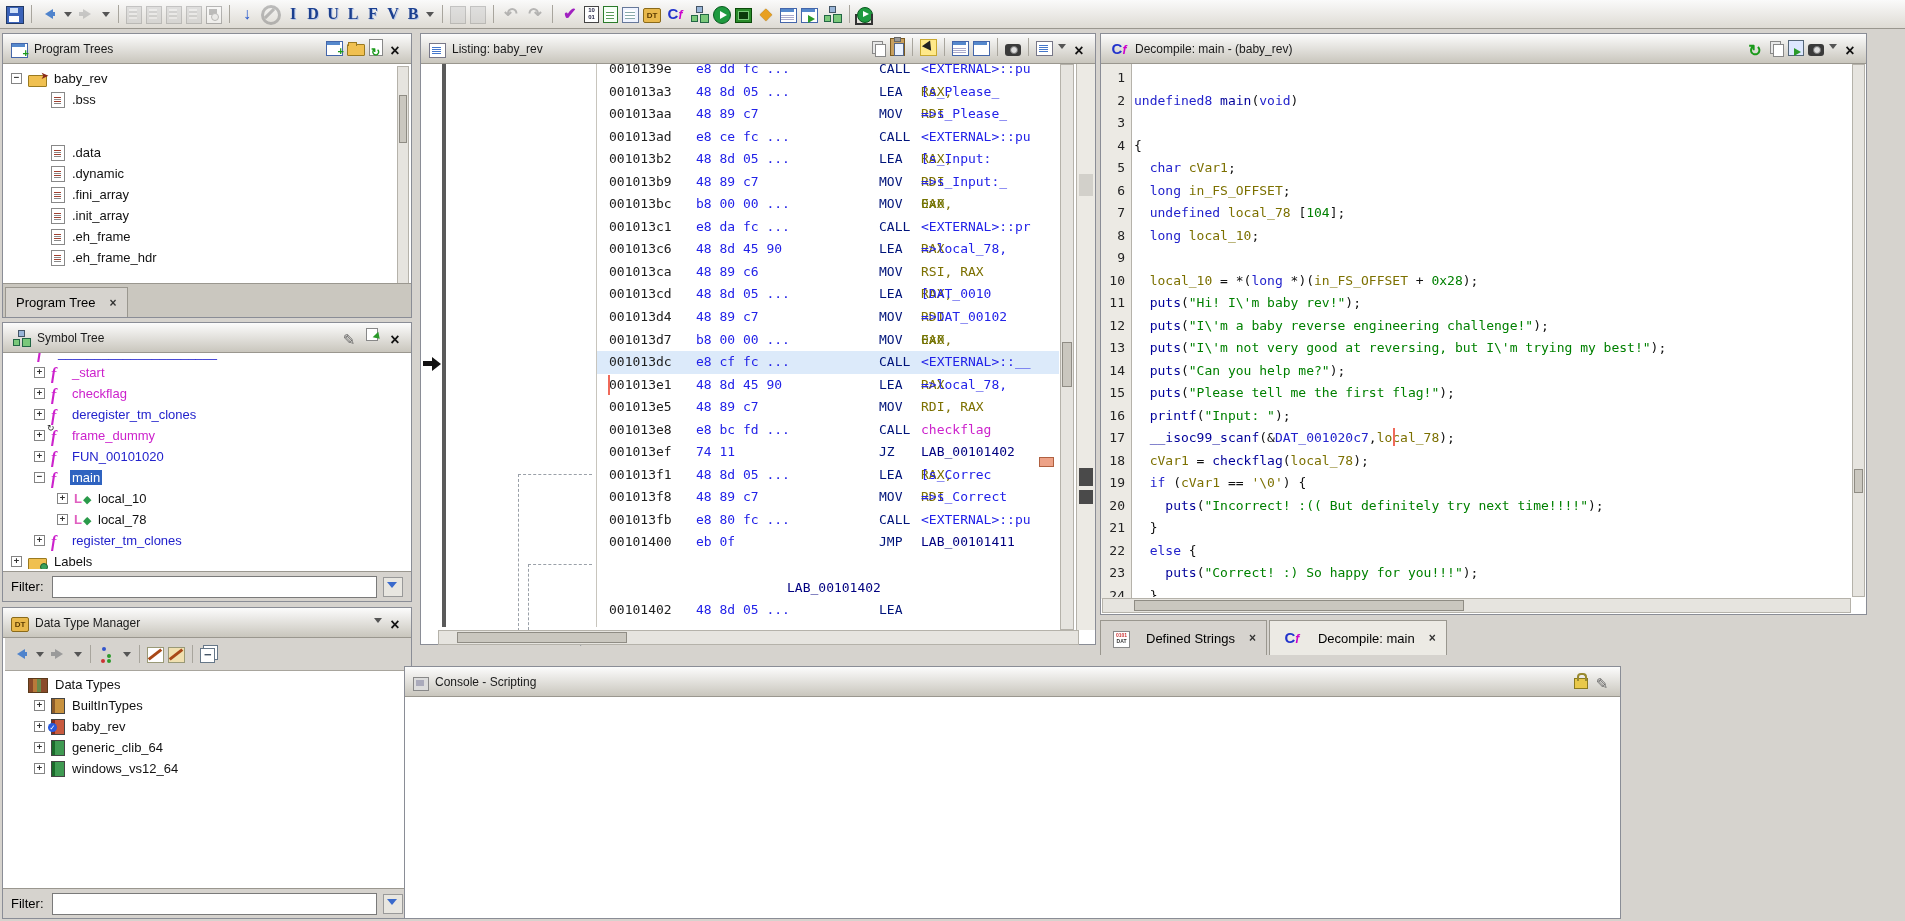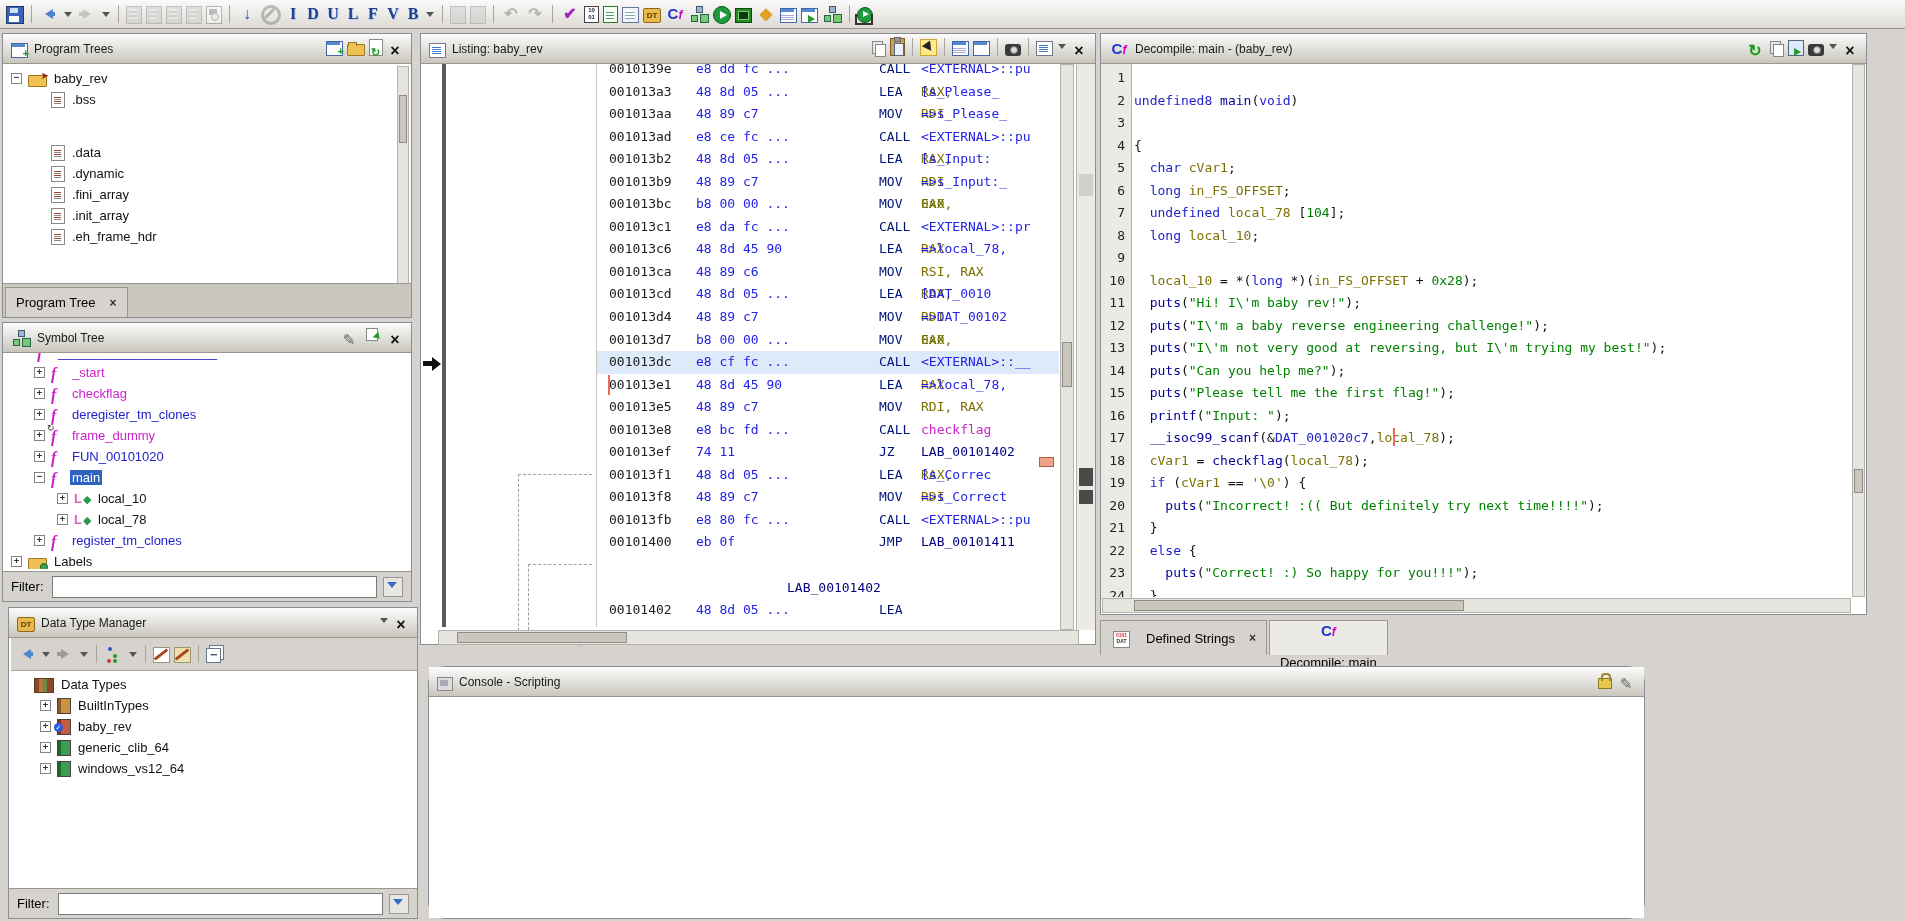--- a/index.html
+++ b/index.html
@@ -126,21 +126,21 @@
   .tlab.blue{color:#2222cc;}
   .tlab.magenta{color:#cc22cc;}
   .tlab.sel{background:#2f63c0;color:#fff;}
   .filter-row{position:absolute;left:0;right:0;height:30px;border-top:1px solid #9a978f;background:#d6d3ce;display:flex;align-items:center;padding:0 8px;box-sizing:border-box;}
   .filter-row label{font-size:13px;margin-right:8px;}
   .filter-row input{flex:1;height:20px;border:1px solid #7a7a7a;background:#fff;margin-right:6px;font-size:12px;padding:0 3px;}
   .fbtn{width:18px;height:18px;background:#e8e6e0;border:1px solid #999;position:relative;flex:none;}
   .fbtn::before{content:"";position:absolute;left:3px;top:4px;border:5px solid transparent;border-top:6px solid #3a6acc;}
   .tabstrip{position:absolute;left:0;right:0;bottom:0;height:33px;background:#cac7bf;border-top:1px solid #9a978f;display:flex;align-items:stretch;padding-left:2px;}
   .tab{display:flex;align-items:center;gap:14px;padding:0 10px;font-size:13px;background:#d6d3ce;border:1px solid #9a978f;border-bottom:none;margin-top:3px;}
-  .tab.active{background:#eceae4;flex-direction:column;}
+  .tab.active{background:#eceae4;}
   .tab .tx{font-size:12px;color:#333;font-weight:bold;cursor:default;}
   
   .mono{font-family:"DejaVu Sans Mono","Liberation Mono",monospace;font-size:13px;}
   .lrow{position:relative;height:22.55px;line-height:22.55px;white-space:pre;}
   .lrow.hl{background:#dceafa;}
   .lrow span{position:absolute;top:0;}
   .la{left:12px;color:#202020;}
   .lb{left:99px;color:#2222e8;}
   .lm{left:282px;color:#00147a;}
   .lo{left:324px;}
@@ -243,20 +243,25 @@
           <span class="tlab ">.fini_array</span>
         </div>
         <div class="trow" style="padding-left: 27px;">
           <span style="width: 17px; flex: 0 0 auto;"></span>
           <span class="tico tico-page"></span>
           <span class="tlab ">.init_array</span>
         </div>
         <div class="trow" style="padding-left: 27px;">
           <span style="width: 17px; flex: 0 0 auto;"></span>
           <span class="tico tico-page"></span>
+          <span class="tlab ">.eh_frame</span>
+        </div>
+        <div class="trow" style="padding-left: 27px;">
+          <span style="width: 17px; flex: 0 0 auto;"></span>
+          <span class="tico tico-page"></span>
           <span class="tlab ">.eh_frame_hdr</span>
         </div>
       </div>
     <div class="sb-track" style="right:2px;top:32px;width:12px;height:218px;">
       <div class="sb-thumb" style="left:1px;right:1px;top:28px;height:48px;"></div>
     </div>
     <div class="tabstrip">
       <div class="tab">
         <span>Program Tree</span>
         <span class="tx">×</span>
@@ -329,21 +334,21 @@
           <span class="tlab k">Labels</span>
         </div>
       </div>
     <div class="filter-row" style="bottom:0;">
       <label>Filter:</label>
       <input type="text" value="" style="">
       <span class="fbtn"></span>
     </div>
   </div>
 
-  <div class="panel" id="dtm-panel" style="left:8px;top:607px;width:410px;height:312px;">
+  <div class="panel" id="dtm-panel" style="left:2px;top:607px;width:410px;height:312px;">
     <div class="phead">
       <span class="ti ti-dt"></span>
       <span class="ptitle">Data Type Manager</span>
       <span class="hsp"></span>
         <span class="hicons" id="dtm-hicons"><span class="ti ti-caret"></span><span class="ti ti-x"></span></span>
     </div>
     <div id="dtm-toolbar" style="position:absolute;left:2px;top:30px;right:0;height:32px;background:#d6d3ce;border-bottom:1px solid #a8a59d;display:flex;align-items:center;padding-left:4px;">
         <span class="ti ti-back"></span>
         <span class="ti ti-caret"></span>
         <span class="ti ti-fwd"></span>
@@ -508,21 +513,21 @@
         <span>Defined Strings</span>
         <span class="tx">×</span>
       </div>
       <div class="tab active">
         <span class="ti ti-cf"></span>
         <span>Decompile: main</span>
         <span class="tx">×</span>
       </div>
     </div>
 
-  <div class="panel" id="console-panel" style="left:428px;top:666px;width:1217px;height:253px;border-radius:17px;">
+  <div class="panel" id="console-panel" style="left:404px;top:666px;width:1217px;height:253px;">
     <div class="phead">
       <span class="ti ti-console-ico"></span>
       <span class="ptitle">Console - Scripting</span>
       <span class="hsp"></span>
         <span class="hicons" id="cs-hicons"><span class="ti ti-lock"></span><span class="ti ti-edit"></span></span>
     </div>
     <div style="position:absolute;left:0;top:30px;right:0;bottom:0;background:#fff;"></div>
   </div>
 </div>
 

